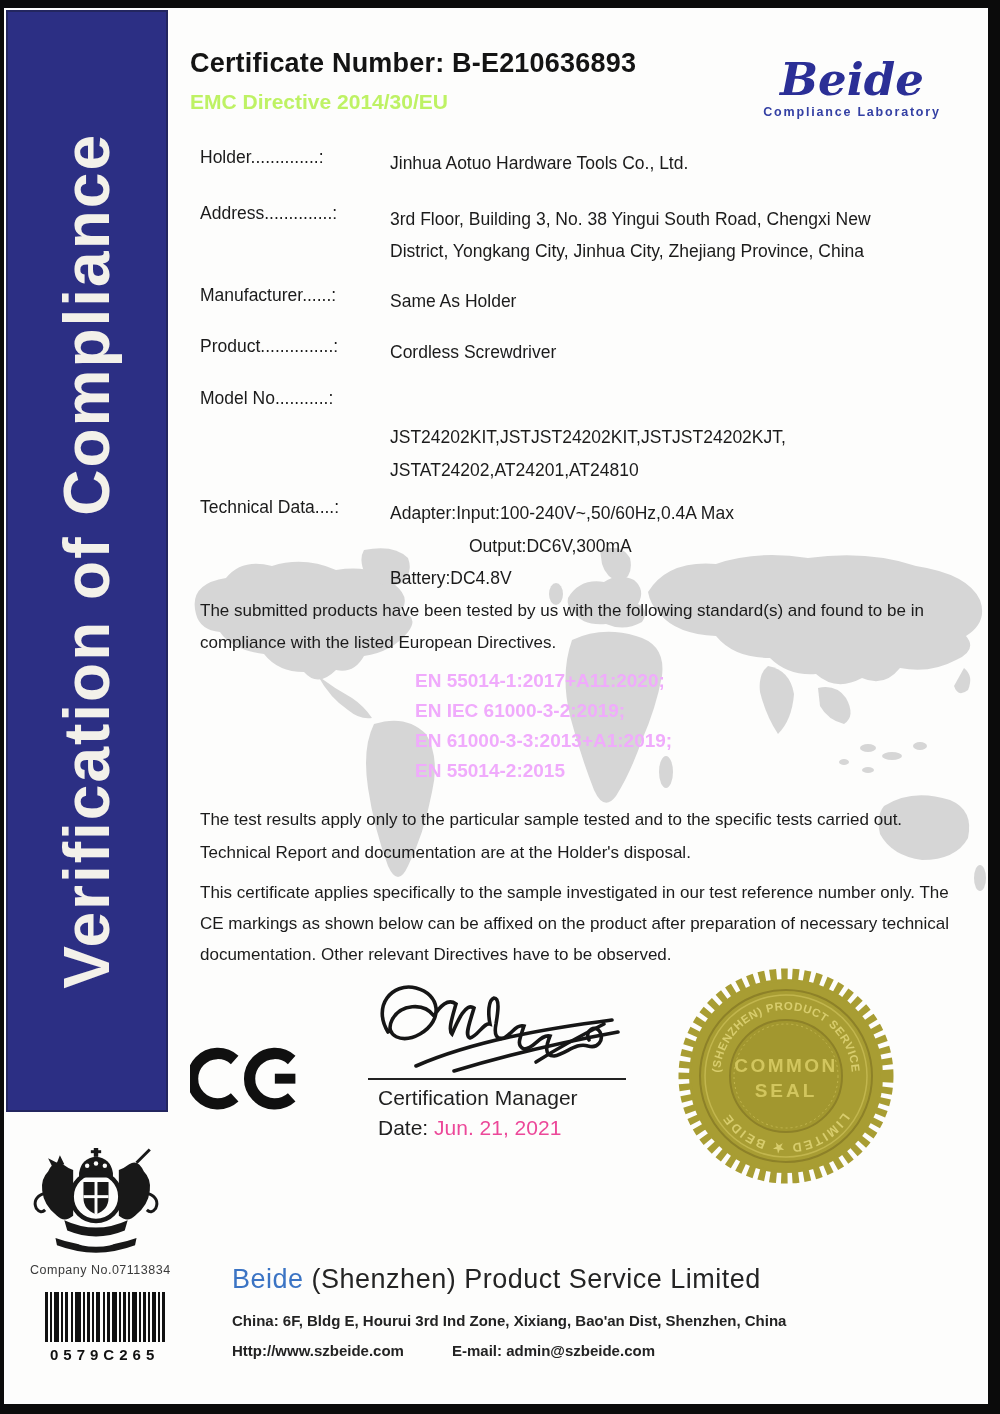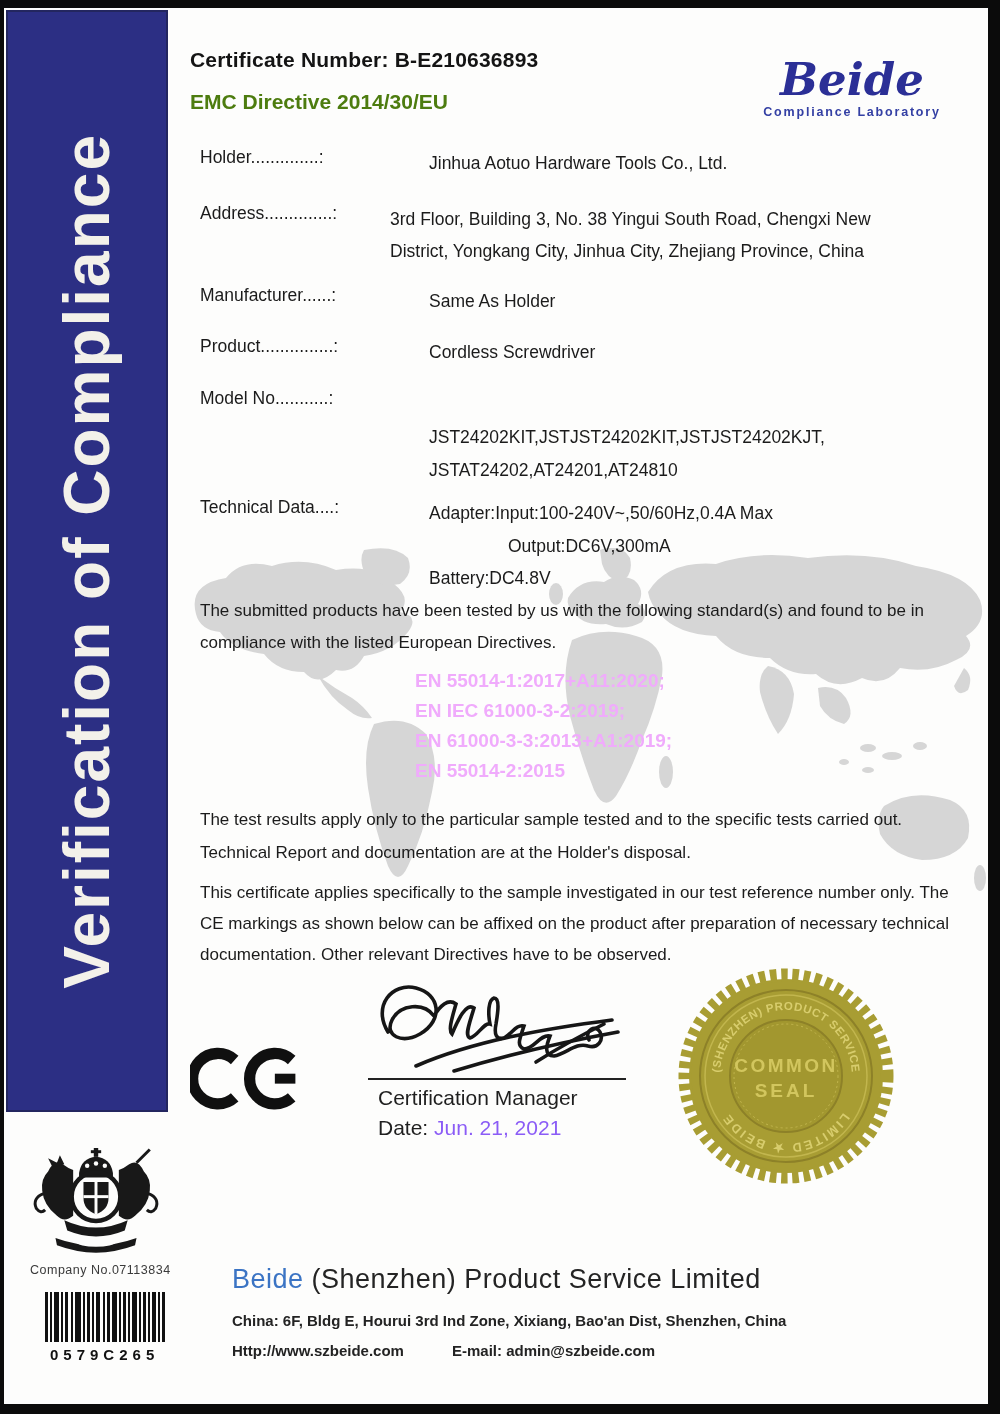--- a/index.html
+++ b/index.html
@@ -16,38 +16,38 @@
     display:flex; align-items:center; justify-content:center;
   }
   .sidebar-title {
     writing-mode:vertical-rl; transform:rotate(180deg);
     font-family:"Liberation Sans", sans-serif;
     font-weight:800; font-size:64px; letter-spacing:2px;
     color:#f3f1ea; white-space:nowrap;
   }
 
   
-  .cert-no { left:190px; top:48px; font-size:21px; font-weight:700; color:#141414; letter-spacing:0.2px; }
-  .directive { left:190px; top:90px; font-size:21px; font-weight:700; color:#4d7c0f; }
+  .cert-no { left:190px; top:48px; font-size:27px; font-weight:700; color:#141414; letter-spacing:0.2px; }
+  .directive { left:190px; top:90px; font-size:21px; font-weight:700; color:#bef264; }
   .logo-box { left:742px; top:56px; width:220px; text-align:center; }
   .logo-word { font-family:"DejaVu Serif", serif; font-style:italic; font-weight:700; font-size:45px; color:#2b2f96; line-height:1.05; }
   .logo-sub { font-size:12.5px; color:#3440a4; letter-spacing:1.8px; margin-top:2px; font-weight:700; }
 
   
   .lbl { position:absolute; left:200px; font-size:17.5px; color:#1b1b1b; white-space:nowrap; }
   .val { position:absolute; left:390px; font-size:17.5px; color:#1b1b1b; line-height:32px; }
-  .nowrap { white-space:nowrap;margin-left:39px; }
+  .nowrap { white-space:nowrap; }
 
   .para { position:absolute; left:200px; width:758px; font-size:17px; color:#1b1b1b; line-height:32px; }
   .standards { position:absolute; left:415px; top:666px; font-size:19px; font-weight:700; color:#f0abfc; line-height:30px; white-space:nowrap; }
 
   .sig-line { position:absolute; left:368px; top:1078px; width:258px; height:2px; background:#222; }
   .sig-role { position:absolute; left:378px; top:1086px; font-size:21px; color:#1f1f1f; }
   .sig-date { position:absolute; left:378px; top:1116px; font-size:21px; color:#1f1f1f; }
-  .sig-date .blue { color:#8b5cf6; }
+  .sig-date .blue { color:#ec4899; }
 
   .company-no { position:absolute; left:30px; top:1263px; font-size:12.5px; color:#3a3a3a; letter-spacing:0.5px;text-align:right; }
   .barcode-digits { position:absolute; left:50px; top:1346px; font-size:15px; font-weight:700; color:#111; letter-spacing:5px; }
 
   .footer-title { position:absolute; left:232px; top:1264px; font-size:27px; color:#242424; letter-spacing:0.5px; }
   .footer-title .brand { color:#3b74c4; }
   .footer-addr { position:absolute; left:232px; top:1312px; font-size:15px; font-weight:700; color:#232323;text-align:center; }
   .footer-web { position:absolute; left:232px; top:1342px; font-size:15px; font-weight:700; color:#232323; }
   .footer-web .gap { display:inline-block; width:48px; }
 

